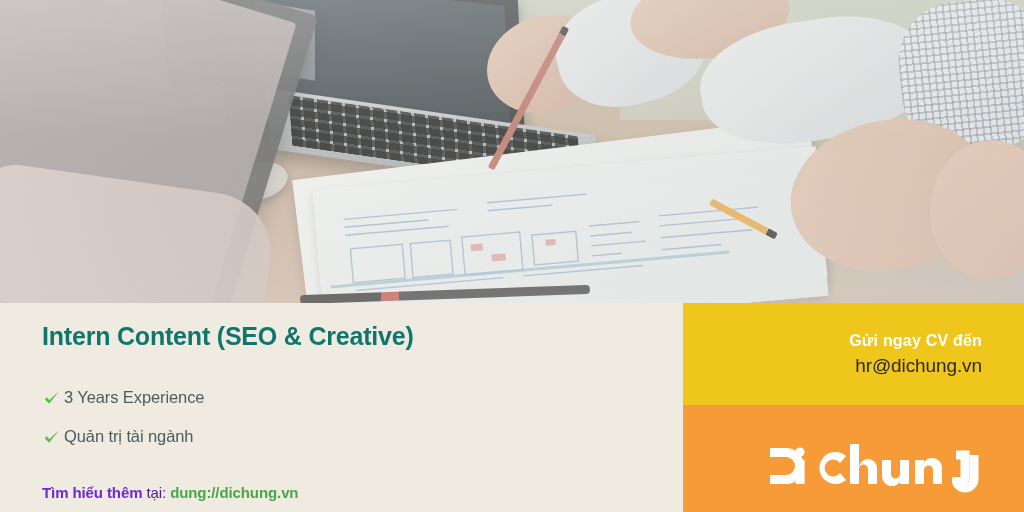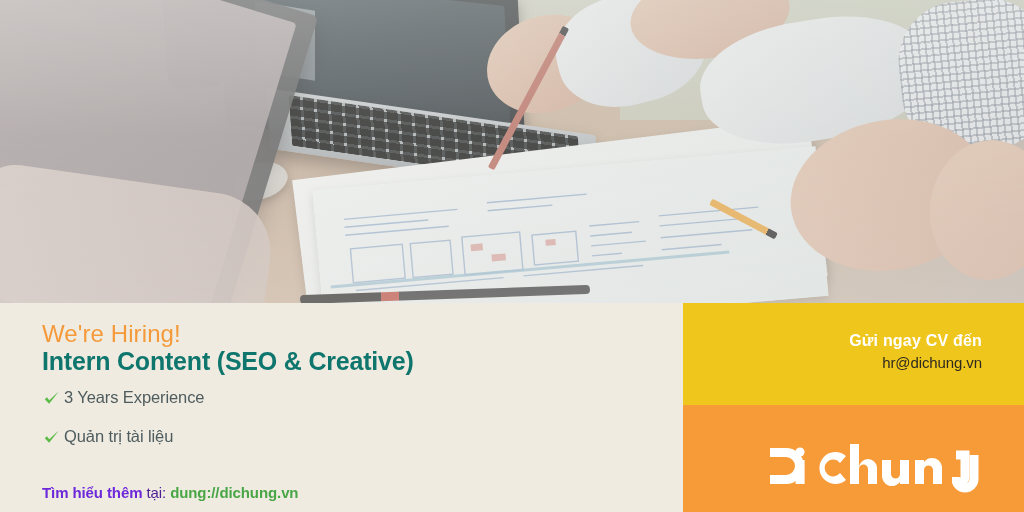--- a/index.html
+++ b/index.html
@@ -125,21 +125,21 @@
   .more{position:absolute;left:42px;top:181px;font-size:15px;font-weight:700;letter-spacing:-.1px;}
   .more .m1{color:#6d28d9;}
   .more .m2{color:#4c1d95;font-weight:400;}
   .more .m3{color:#49A646;}
 
   
   .yellow{position:absolute;left:683px;top:303px;width:341px;height:126px;background:#EFC61C;}
   .orange{position:absolute;left:683px;top:405px;width:341px;height:107px;background:#F79A38;}
   .cv-wrap{position:absolute;right:42px;top:27px;text-align:right;}
   .cv-1{font-size:16px;font-weight:700;color:#FFFFFF;letter-spacing:.2px;line-height:1.35;}
-  .cv-2{font-size:15px;color:#2F2A20;line-height:1.45;letter-spacing:-.1px;}
+  .cv-2{font-size:19px;color:#2F2A20;line-height:1.45;letter-spacing:-.1px;}
 
   .logo-wrap{position:absolute;right:42px;top:32px;display:flex;align-items:center;}
 </style>
 </head>
 <body>
 
 <div class="banner">
 
   <div class="photo">
     <div class="desk"></div>
@@ -192,38 +192,37 @@
     <div class="pencil-yellow"></div>
     <div class="pen-desk"></div>
 
     <div class="photo-wash"></div>
     <div class="photo-wash2"></div>
   </div>
 
   <div class="content">
 
     <div class="headline">
-      <div class="hl-1">We're Hiring!</div>
       <div class="hl-2">Intern Content (SEO &amp; Creative)</div>
     </div>
 
     <div class="bullets">
       <div class="brow">
         <div class="bcol-l">
           <div class="bitem">
             <svg class="check" viewBox="0 0 24 24">
               <path d="M3.5 12.8 L9 18.5 L21 3.6 L17.6 6.4 L9.2 14.2 L6.2 10.4 Z" fill="#5CBB46"></path>
             </svg>
             <span class="btext">3 Years Experience</span>
           </div>
           <div class="bitem" style="margin-top:18px;">
             <svg class="check" viewBox="0 0 24 24">
               <path d="M3.5 12.8 L9 18.5 L21 3.6 L17.6 6.4 L9.2 14.2 L6.2 10.4 Z" fill="#5CBB46"></path>
             </svg>
-            <span class="btext">Quản trị tài liệu</span>
+            <span class="btext">Quản trị tài ngành</span>
           </div>
         </div>
       </div>
     </div>
 
     <div class="more">
       <span class="m1">Tìm hiểu thêm</span>
       <span class="m2">tại:</span>
       <span class="m3">dung://dichung.vn</span>
     </div>

